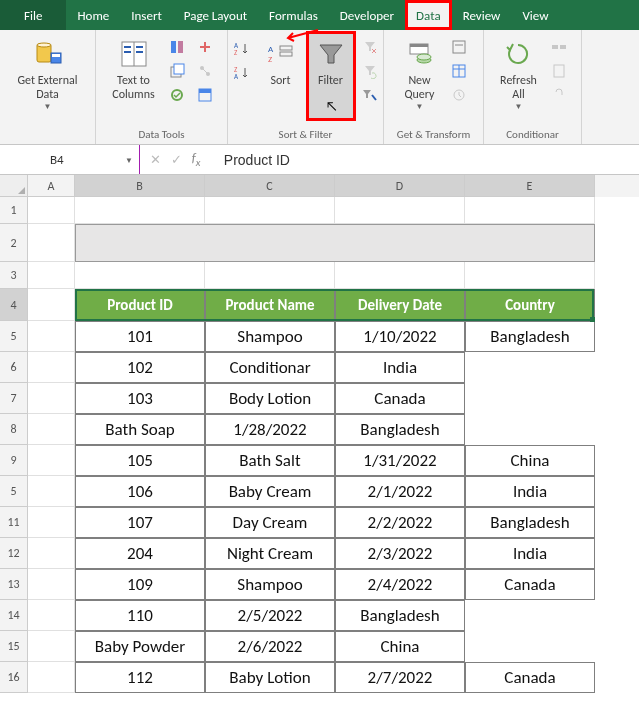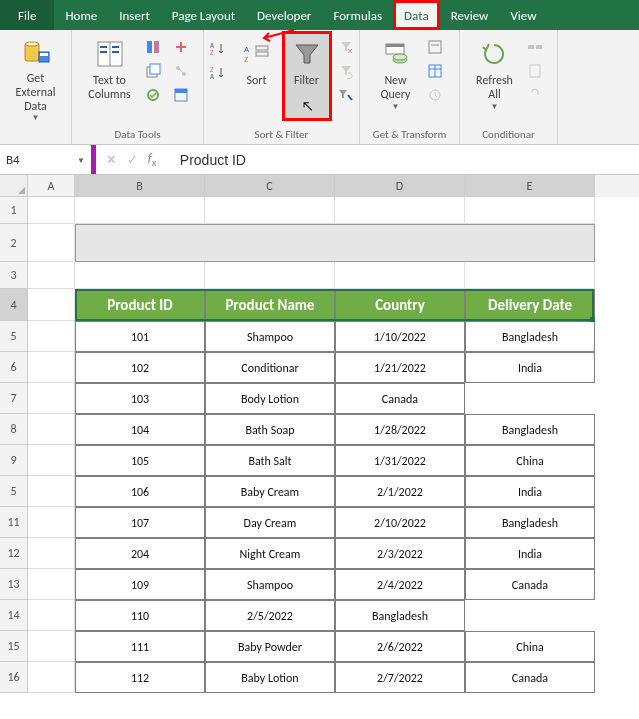--- a/index.html
+++ b/index.html
@@ -1,21 +1,21 @@
 <!DOCTYPE html>
 <html><head>
   <meta charset="utf-8">
   <style>
     * { box-sizing: border-box; margin: 0; padding: 0; }
     body { font-family: "Segoe UI", Calibri, sans-serif; font-size: 13px; background: #fff; overflow: hidden; width: 639px; height: 719px;}
     
     
     .tab-bar { display: flex; background: #217346; height: 30px; align-items: stretch; color: #fff; }
     .tab-bar .tab { padding: 6px 11px; cursor: pointer; font-size: 13px; display: flex; align-items: center;}
-    .tab-bar .tab.file { background: #1a5c38; padding: 6px 18px;}
+    .tab-bar .tab.file { background: #1a5c38; padding: 6px 24px;}
     .tab-bar .tab.active { background: #f3f3f3; color: #217346; font-weight: 500;}
     .tab-bar .tab.callout { outline: 3px solid red; outline-offset: -3px; }
     
     
     .ribbon { display: flex; background: #f3f3f3; height: 115px; border-bottom: 1px solid #c6c6c6; }
     .group { display: flex; flex-direction: column; align-items: center; border-right: 1px solid #d4d4d4; padding: 2px 4px 0 4px; height: 100%;}
     .group-content { display: flex; align-items: flex-start; flex: 1; gap: 2px;}
     .group-label { font-size: 11px; color: #666; padding: 2px 0 3px; text-align: center;}
     .big-btn { display: flex; flex-direction: column; align-items: center; justify-content: flex-start; padding: 3px 6px; min-width: 48px; height: 88px; text-align: center; line-height: 1.15; cursor: pointer; border: 1px solid transparent;}
     .big-btn .ic { width: 32px; height: 32px; margin: 2px 0 4px 0; display: flex; align-items: center; justify-content: center;}
@@ -24,21 +24,21 @@
     .big-btn.callout { outline: 3px solid red; outline-offset: -2px; }
     .drop-arrow { font-size: 8px; color: #666;}
     .mini-col { display: flex; flex-direction: column; gap: 2px; padding: 4px 2px;}
     .mini-btn { width: 22px; height: 22px; display: flex; align-items: center; justify-content: center; cursor:pointer;}
     .disabled { opacity: 0.4;}
     
     svg { display: block;}
     
     
     .formula-row { display: flex; align-items: center; height: 30px; border-bottom: 1px solid #c6c6c6; background: #fff;}
-    .name-box { width: 96px; border-right: 5px solid #a21caf; height: 100%; display: flex; align-items: center; padding: 0 6px; font-size: 13px; color: #333; justify-content: space-between;}
+    .name-box { width: 96px; border-right: 1px solid #a21caf; height: 100%; display: flex; align-items: center; padding: 0 6px; font-size: 13px; color: #333; justify-content: space-between; margin-left: 44px;}
     .fx-btns { display: flex; align-items: center; gap: 10px; padding: 0 10px; color: #888;}
     .fx-ic { width:14px; font-style: italic;}
     .formula-input { flex: 1; padding: 0 8px; font-size: 14px; color: #333; border: none; outline: none;}
     
     
     .grid-wrap { position: relative;}
     .col-headers { display: flex; height: 22px; background: #f3f3f3;}
     .select-all { width: 28px; border-right: 1px solid #ccc; border-bottom: 1px solid #ccc; background: #eee; position: relative;}
     .select-all::after { content: ""; position: absolute; right: 2px; bottom: 2px; width:0;height:0;border-left:7px solid transparent;border-bottom:7px solid #b0b0b0;}
     .col-h { border-right: 1px solid #ccc; border-bottom: 1px solid #ccc; text-align: center; font-size: 12px; color: #555; display: flex; align-items:center; justify-content:center; background:#f3f3f3;}
@@ -55,43 +55,43 @@
     
     .h-norm { height: 27px;}
     .h-title { height: 38px;}
     .h-hdr { height: 32px;}
     .h-data { height: 31px;}
     
     .title-cell { background: #e7e6e6; font-size: 18px; font-weight: bold; justify-content: center; color: #333; border: 1px solid #999 !important;}
     .title-cell.first { border-right: none !important;} .title-cell.mid{border-left:none !important;border-right:none !important;} .title-cell.last{border-left:none !important;}
     
     .tbl-head { background: #70ad47; color: #fff; font-weight: bold; font-size: 15px; justify-content: center; border: 1px solid #7f7f7f !important;}
-    .tbl-cell { border: 1px solid #7f7f7f !important; font-size: 12px; justify-content: center; color: #111;}
+    .tbl-cell { border: 1px solid #7f7f7f !important; font-size: 17px; justify-content: center; color: #111;}
     
     .selection-border { position: absolute; border: 2px solid #217346; pointer-events: none;}
     .sel-handle {position:absolute;right:-3px;bottom:-3px;width:5px;height:5px;background:#217346;}
     .cursor-ptr { position:absolute; font-size:14px; color:#000; pointer-events:none;}
   </style>
 </head>
 <body>
 
 <div class="tab-bar">
   <div class="tab file">File</div>
   <div class="tab">Home</div>
   <div class="tab">Insert</div>
   <div class="tab">Page Layout</div>
+  <div class="tab">Formulas</div>
   <div class="tab">Developer</div>
-  <div class="tab">Formulas</div>
   <div class="tab active callout">Data</div>
   <div class="tab">Review</div>
   <div class="tab">View</div>
 </div>
 
 <div class="ribbon">
-  <div class="group" style="width:72px">
+  <div class="group" style="width:96px">
     <div class="group-content">
       <div class="big-btn">
         <div class="ic">
           <svg width="30" height="30">
               <rect x="4" y="5" width="14" height="18" rx="2" fill="#f2c84c" stroke="#b78a14"></rect>
               <ellipse cx="11" cy="6" rx="7" ry="2" fill="#fff3d6" stroke="#b78a14"></ellipse>
               <rect x="18" y="14" width="10" height="10" fill="#4a86e8" stroke="#2a5db0"></rect>
               <rect x="19" y="15" width="8" height="3" fill="#fff"></rect>
             </svg>
         </div>
@@ -369,46 +369,44 @@
           <div class="cell col-A h-norm"></div>
           <div class="cell col-B h-norm"></div>
           <div class="cell col-C h-norm"></div>
           <div class="cell col-D h-norm"></div>
           <div class="cell col-E h-norm"></div>
         </div>
         <div class="rw">
           <div class="cell col-A h-hdr"></div>
           <div class="cell col-B h-hdr tbl-head">Product ID</div>
           <div class="cell col-C h-hdr tbl-head">Product Name</div>
+          <div class="cell col-D h-hdr tbl-head">Delivery Date</div>
           <div class="cell col-E h-hdr tbl-head">Country</div>
-          <div class="cell col-D h-hdr tbl-head">Delivery Date</div>
         </div>
         <div class="rw">
           <div class="cell col-A h-data"></div>
           <div class="cell col-B h-data tbl-cell">101</div>
           <div class="cell col-C h-data tbl-cell">Shampoo</div>
           <div class="cell col-D h-data tbl-cell">1/10/2022</div>
           <div class="cell col-E h-data tbl-cell">Bangladesh</div>
         </div>
         <div class="rw">
           <div class="cell col-A h-data"></div>
           <div class="cell col-B h-data tbl-cell">102</div>
           <div class="cell col-C h-data tbl-cell">Conditionar</div>
-          <div class="cell col-D h-data tbl-cell">1/21/2022</div>
           <div class="cell col-E h-data tbl-cell">India</div>
         </div>
         <div class="rw">
           <div class="cell col-A h-data"></div>
           <div class="cell col-B h-data tbl-cell">103</div>
           <div class="cell col-C h-data tbl-cell">Body Lotion</div>
           <div class="cell col-E h-data tbl-cell">Canada</div>
         </div>
         <div class="rw">
           <div class="cell col-A h-data"></div>
-          <div class="cell col-B h-data tbl-cell">104</div>
           <div class="cell col-C h-data tbl-cell">Bath Soap</div>
           <div class="cell col-D h-data tbl-cell">1/28/2022</div>
           <div class="cell col-E h-data tbl-cell">Bangladesh</div>
         </div>
         <div class="rw">
           <div class="cell col-A h-data"></div>
           <div class="cell col-B h-data tbl-cell">105</div>
           <div class="cell col-C h-data tbl-cell">Bath Salt</div>
           <div class="cell col-D h-data tbl-cell">1/31/2022</div>
           <div class="cell col-E h-data tbl-cell">China</div>
@@ -417,21 +415,21 @@
           <div class="cell col-A h-data"></div>
           <div class="cell col-B h-data tbl-cell">106</div>
           <div class="cell col-C h-data tbl-cell">Baby Cream</div>
           <div class="cell col-D h-data tbl-cell">2/1/2022</div>
           <div class="cell col-E h-data tbl-cell">India</div>
         </div>
         <div class="rw">
           <div class="cell col-A h-data"></div>
           <div class="cell col-B h-data tbl-cell">107</div>
           <div class="cell col-C h-data tbl-cell">Day Cream</div>
-          <div class="cell col-D h-data tbl-cell">2/10/2022</div>
+          <div class="cell col-D h-data tbl-cell">2/2/2022</div>
           <div class="cell col-E h-data tbl-cell">Bangladesh</div>
         </div>
         <div class="rw">
           <div class="cell col-A h-data"></div>
           <div class="cell col-B h-data tbl-cell">204</div>
           <div class="cell col-C h-data tbl-cell">Night Cream</div>
           <div class="cell col-D h-data tbl-cell">2/3/2022</div>
           <div class="cell col-E h-data tbl-cell">India</div>
         </div>
         <div class="rw">
@@ -442,21 +440,20 @@
           <div class="cell col-E h-data tbl-cell">Canada</div>
         </div>
         <div class="rw">
           <div class="cell col-A h-data"></div>
           <div class="cell col-B h-data tbl-cell">110</div>
           <div class="cell col-D h-data tbl-cell">2/5/2022</div>
           <div class="cell col-E h-data tbl-cell">Bangladesh</div>
         </div>
         <div class="rw">
           <div class="cell col-A h-data"></div>
-          <div class="cell col-B h-data tbl-cell">111</div>
           <div class="cell col-C h-data tbl-cell">Baby Powder</div>
           <div class="cell col-D h-data tbl-cell">2/6/2022</div>
           <div class="cell col-E h-data tbl-cell">China</div>
         </div>
         <div class="rw">
           <div class="cell col-A h-data"></div>
           <div class="cell col-B h-data tbl-cell">112</div>
           <div class="cell col-C h-data tbl-cell">Baby Lotion</div>
           <div class="cell col-D h-data tbl-cell">2/7/2022</div>
           <div class="cell col-E h-data tbl-cell">Canada</div>

